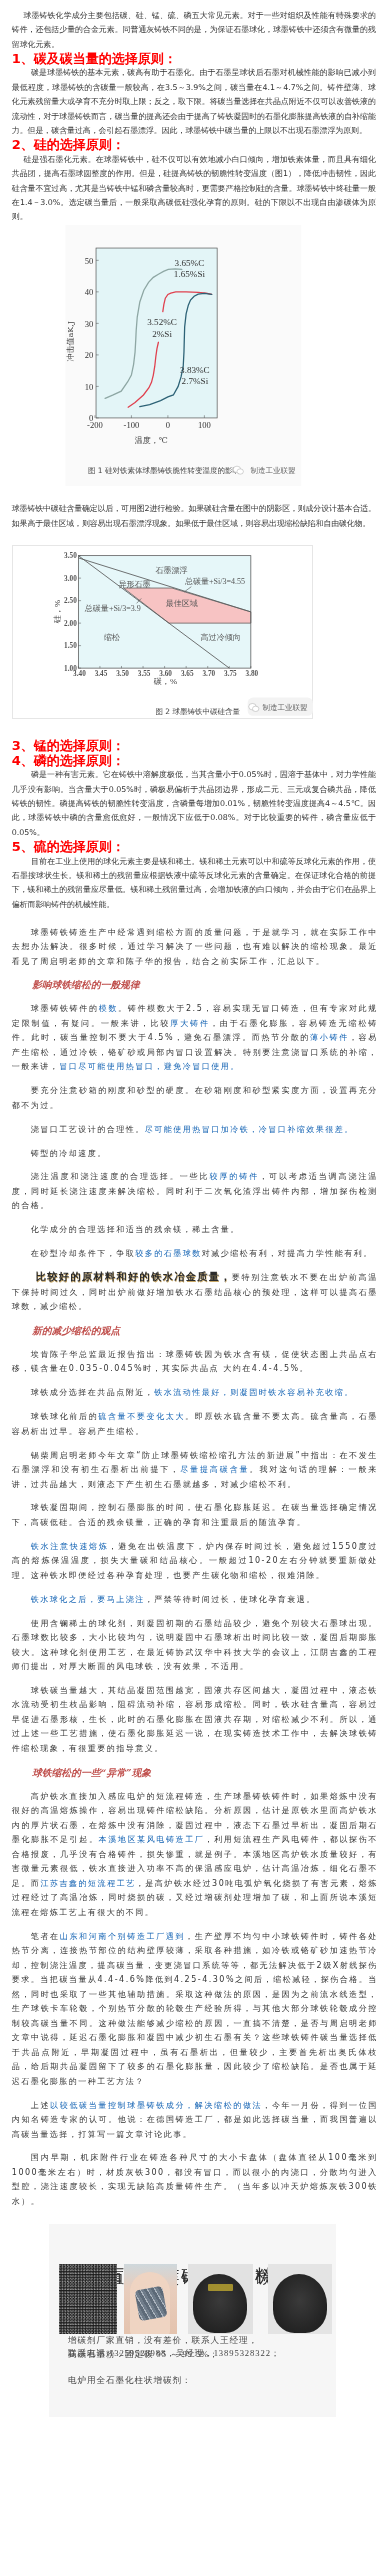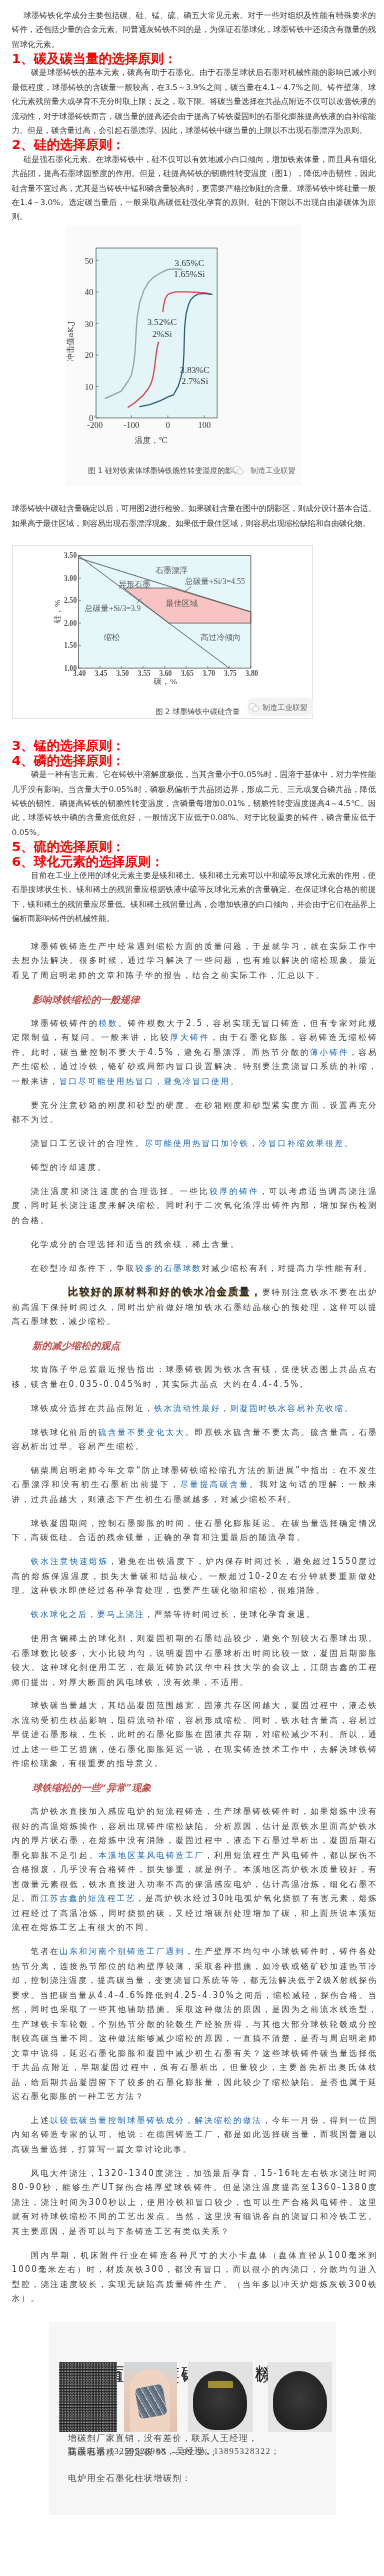--- a/index.html
+++ b/index.html
@@ -18,21 +18,21 @@
   .fig2 { margin-top:14px; width:301px; height:174px; border:0.5px solid #e6e6e6; box-sizing:border-box; position:relative; }
   .h3-gap { margin-top:20px !important; }
   
   .sec-b { padding:0 7.5px 0 11.8px; width:366px; margin-top:13.4px; }
   .sec-b p { margin:0 0 9.4px 0; font-size:8px; letter-spacing:1.5px; line-height:14.5px;
              text-indent:19px; text-align:justify; color:#333333; }
   .sec-b .sub-h { color:#c0504d; font-weight:bold; font-size:9.6px; letter-spacing:0.2px; text-indent:20.4px;
                   font-family:"DejaVu Serif", serif;font-style:italic; }
   .sec-b .lk { color:#1262b3; }
   .sec-b .bd { font-size:10.2px; font-weight:bold; letter-spacing:1.1px; color:#2b2b2b;
-               text-shadow:0.5px 0.5px 0.5px #c9a865; font-family:Liberation Serif, serif;margin-left:32px; }
+               text-shadow:0.5px 0.5px 0.5px #c9a865; font-family:Liberation Mono, monospace; }
   .sec-b .p-raw { text-indent:24px; }
   .sec-b .last { margin-bottom:17px; }
   
   .ad { position:relative; margin:-2.1px 0 0 49px; width:287px; height:193px; background:#f6f6f6;
         font-family:"Liberation Serif", "DejaVu Serif", serif; color:#3a3a3a; overflow:hidden; }
   .ad .t1, .ad .t2 { position:absolute; left:21.4px; font-size:16.6px; letter-spacing:1.9px; line-height:19.3px; color:#2a2a2a;margin-top:41px; }
   .ad .t1 { top:1.1px; }
   .ad .t2 { top:3px; }
   .ad .ph { position:absolute; top:40px; height:70px; }
   .ad .ph1 { left:10.2px; width:58px;
@@ -167,21 +167,20 @@
         <ellipse cx="447" cy="300" rx="7" ry="6" fill="#ffffff" stroke="#999" stroke-width="0.8"></ellipse>
         <ellipse cx="453" cy="304" rx="6" ry="5" fill="#ffffff" stroke="#999" stroke-width="0.8"></ellipse>
         <text x="466" y="306" class="wmk">制造工业联盟</text>
       </svg>
   </div>
 
   <p class="h-red h3-gap">3、锰的选择原则：</p>
   <p class="h-red">4、磷的选择原则：</p>
   <p class="ind25">磷是一种有害元素。它在铸铁中溶解度极低，当其含量小于0.05%时，固溶于基体中，对力学性能几乎没有影响。当含量大于0.05%时，磷极易偏析于共晶团边界，形成二元、三元或复合磷共晶，降低铸铁的韧性。磷提高铸铁的韧脆性转变温度，含磷量每增加0.01%，韧脆性转变温度提高4～4.5℃。因此，球墨铸铁中磷的含量愈低愈好，一般情况下应低于0.08%。对于比较重要的铸件，磷含量应低于0.05%。</p>
   <p class="h-red">5、硫的选择原则：</p>
-  <p class="h-red">6、球化元素的选择原则：</p>
   <p class="ind25">目前在工业上使用的球化元素主要是镁和稀土。镁和稀土元素可以中和硫等反球化元素的作用，使石墨按球状生长。镁和稀土的残留量应根据铁液中硫等反球化元素的含量确定。在保证球化合格的前提下，镁和稀土的残留量应尽量低。镁和稀土残留量过高，会增加铁液的白口倾向，并会由于它们在晶界上偏析而影响铸件的机械性能。</p>
 </div>
 
 <div class="sec-b">
   <p>球墨铸铁铸造生产中经常遇到缩松方面的质量问题，于是就学习，就在实际工作中去想办法解决。很多时候，通过学习解决了一些问题，也有难以解决的缩松现象。最近看见了周启明老师的文章和陈子华的报告，结合之前实际工作，汇总以下。</p>
   <p class="sub-h">影响球铁缩松的一般规律</p>
 
   <p>
     <span>球墨铸铁铸件的</span><span class="lk">模数</span><span>。铸件模数大于2.5，容易实现无冒口铸造，但有专家对此规定限制值，有疑问。一般来讲，比较</span><span class="lk">厚大铸件</span><span>，由于石墨化膨胀，容易铸造无缩松铸件。此时，碳当量控制不要大于4.5%，避免石墨漂浮。而热节分散的</span><span class="lk">薄小铸件</span><span>，容易产生缩松，通过冷铁，铬矿砂或局部内冒口设置解决。特别要注意浇冒口系统的补缩，一般来讲，</span><span class="lk">冒口尽可能使用热冒口，避免冷冒口使用。</span>
   </p>
@@ -201,21 +200,20 @@
   <p>球铁凝固期间，控制石墨膨胀的时间，使石墨化膨胀延迟。在碳当量选择确定情况下，高碳低硅。合适的残余镁量，正确的孕育和注重最后的随流孕育。</p>
   <p><span class="lk">铁水注意快速熔炼</span><span>，避免在出铁温度下，炉内保存时间过长，避免超过1550度过高的熔炼保温温度，损失大量碳和结晶核心。一般超过10-20左右分钟就要重新做处理。这种铁水即便经过各种孕育处理，也要产生碳化物和缩松，很难消除。</span></p>
   <p><span class="lk">铁水球化之后，要马上浇注</span><span>，严禁等待时间过长，使球化孕育衰退。</span></p>
   <p>使用含镧稀土的球化剂，则凝固初期的石墨结晶较少，避免个别较大石墨球出现。石墨球数比较多，大小比较均匀，说明凝固中石墨球析出时间比较一致，凝固后期膨胀较大。这种球化剂使用工艺，在最近铸协武汉华中科技大学的会议上，江阴吉鑫的工程师们提出，对厚大断面的风电球铁，没有效果，不适用。</p>
   <p>球铁碳当量越大，其结晶凝固范围越宽，固液共存区间越大，凝固过程中，液态铁水流动受初生枝晶影响，阻碍流动补缩，容易形成缩松。同时，铁水硅含量高，容易过早促进石墨形核，生长，此时的石墨化膨胀在固液共存期，对缩松减少不利。所以，通过上述一些工艺措施，使石墨化膨胀延迟一说，在现实铸造技术工作中，去解决球铁铸件缩松现象，有很重要的指导意义。</p>
 
   <p class="sub-h">球铁缩松的一些“异常”现象</p>
   <p><span>高炉铁水直接加入感应电炉的短流程铸造，生产球墨铸铁铸件时，如果熔炼中没有很好的高温熔炼操作，容易出现铸件缩松缺陷。分析原因，估计是原铁水里面高炉铁水内的厚片状石墨，在熔炼中没有消除，凝固过程中，液态下石墨过早析出，凝固后期石墨化膨胀不足引起。</span><span class="lk">本溪地区某风电铸造工厂</span><span>，利用短流程生产风电铸件，都以探伤不合格报废，几乎没有合格铸件，损失惨重，就是例子。本溪地区高炉铁水质量较好，有害微量元素很低，铁水直接进入功率不高的保温感应电炉，估计高温冶炼，细化石墨不足。而</span><span class="lk">江苏吉鑫的短流程工艺</span><span>，是高炉铁水经过30吨电弧炉氧化烧损了有害元素，熔炼过程经过了高温冶炼，同时烧损的碳，又经过增碳剂处理增加了碳，和上面所说本溪短流程在熔炼工艺上有很大的不同。</span></p>
   <p><span>笔者在</span><span class="lk">山东和河南个别铸造工厂遇到</span><span>，生产壁厚不均匀中小球铁铸件时，铸件各处热节分离，连接热节部位的结构壁厚较薄，采取各种措施，如冷铁或铬矿砂加速热节冷却，控制浇注温度，提高碳当量，变更浇冒口系统等等，都无法解决低于2级X射线探伤要求。当把碳当量从4.4-4.6%降低到4.25-4.30%之间后，缩松减轻，探伤合格。当然，同时也采取了一些其他辅助措施。采取这种做法的原因，是因为之前流水线造型，生产球铁卡车轮毂，个别热节分散的轮毂生产经验所得，与其他大部分球铁轮毂成分控制较高碳当量不同。这种做法能够减少缩松的原因，一直搞不清楚，是否与周启明老师文章中说得，延迟石墨化膨胀和凝固中减少初生石墨有关？这些球铁铸件碳当量选择低于共晶点附近，早期凝固过程中，虽有石墨析出，但量较少，主要首先析出奥氏体枝晶，给后期共晶凝固留下了较多的石墨化膨胀量，因此较少了缩松缺陷。是否也属于延迟石墨化膨胀的一种工艺方法？</span></p>
   <p><span>上述</span><span class="lk">以较低碳当量控制球墨铸铁成分，解决缩松的做法</span><span>，今年一月份，得到一位国内知名铸造专家的认可。他说：在德国铸造工厂，都是如此选择碳当量，而我国普遍以高碳当量选择，打算写一篇文章讨论此事。</span></p>
-  <p>风电大件浇注，1320-1340度浇注，加强最后孕育，15-16吨左右铁水浇注时间80-90秒，能够生产UT探伤合格厚壁球铁铸件。但是浇注温度提高至1360-1380度浇注，浇注时间为300秒以上，使用冷铁和冒口较少，也可以生产合格风电铸件。这里就有对待球铁缩松不同的工艺出发点。当然，这里没有细说各自的浇冒口和冷铁工艺。其主要原因，是否可以与下条铸造工艺有类似关系？</p>
   <p class="last">国内早期，机床附件行业在铸造各种尺寸的大小卡盘体（盘体直径从100毫米到1000毫米左右）时，材质灰铁300，都没有冒口，而以很小的内浇口，分散均匀进入型腔，浇注速度较长，实现无缺陷高质量铸件生产。（当年多以冲天炉熔炼灰铁300铁水）。</p>
 </div>
 
 <div class="ad">
   <div class="t1">宁夏石嘴山市碳能新材料公司</div>
   <div class="t2">厂家直销各类铸造用增碳剂，</div>
   <div class="ph ph1"></div>
   <div class="ph ph2">
     <div class="hand"></div>
     <div class="pellets"></div>

